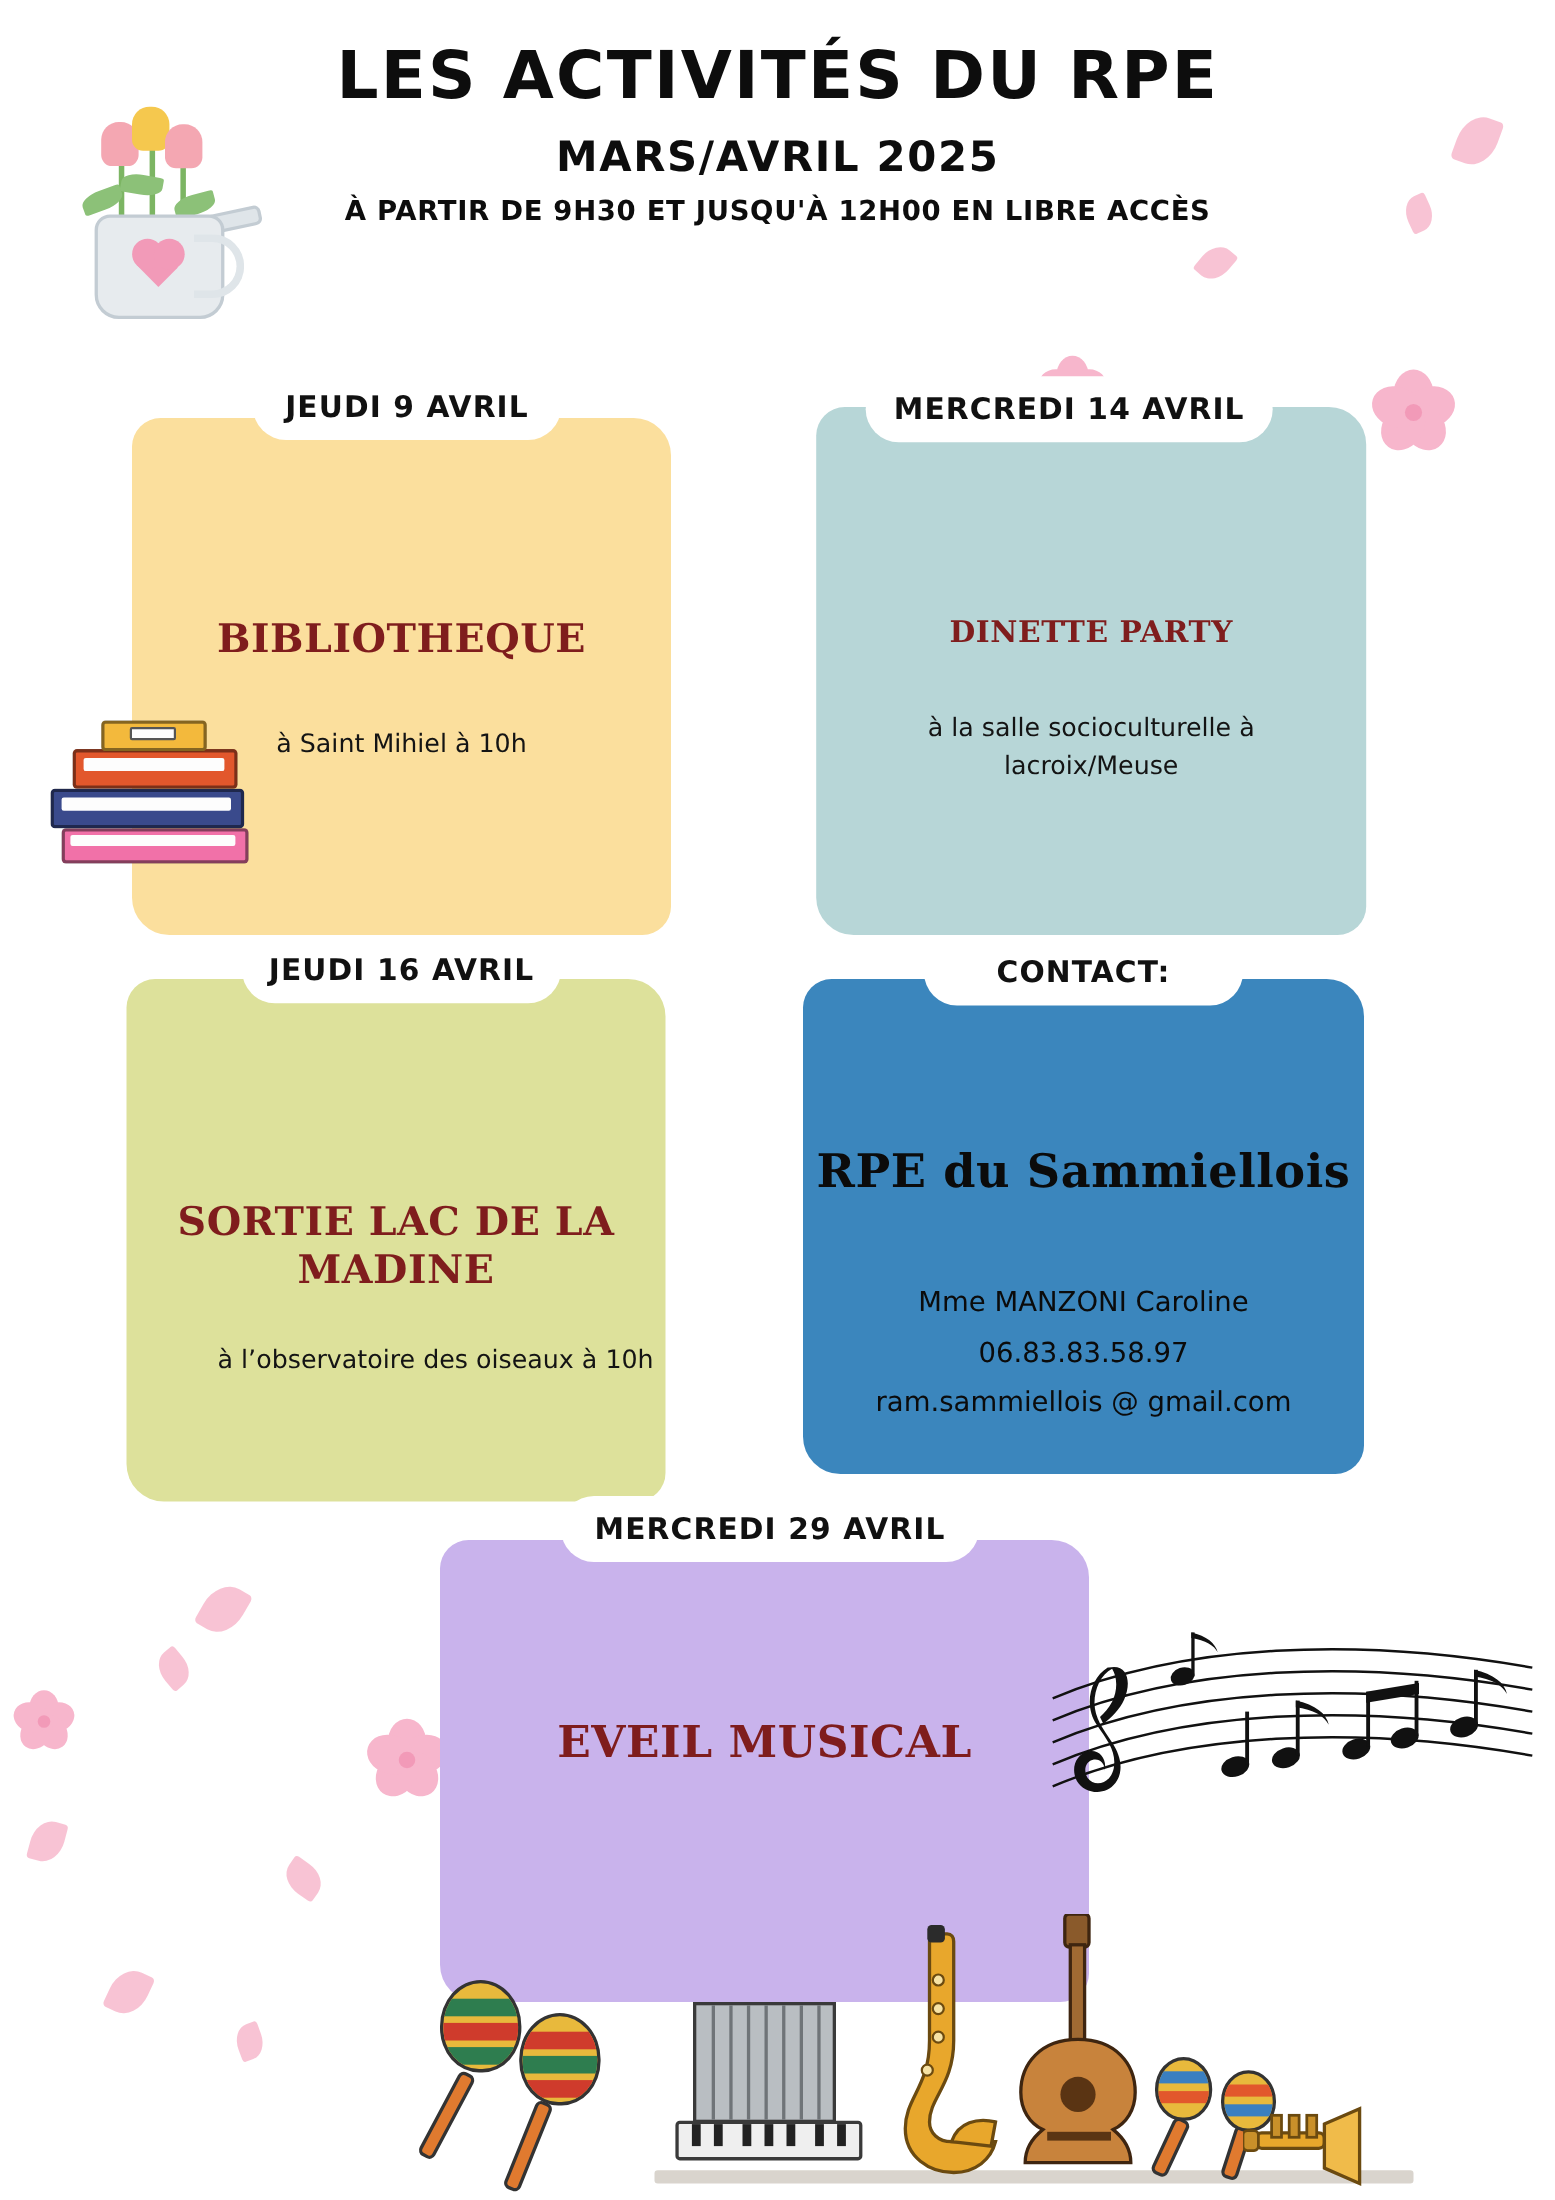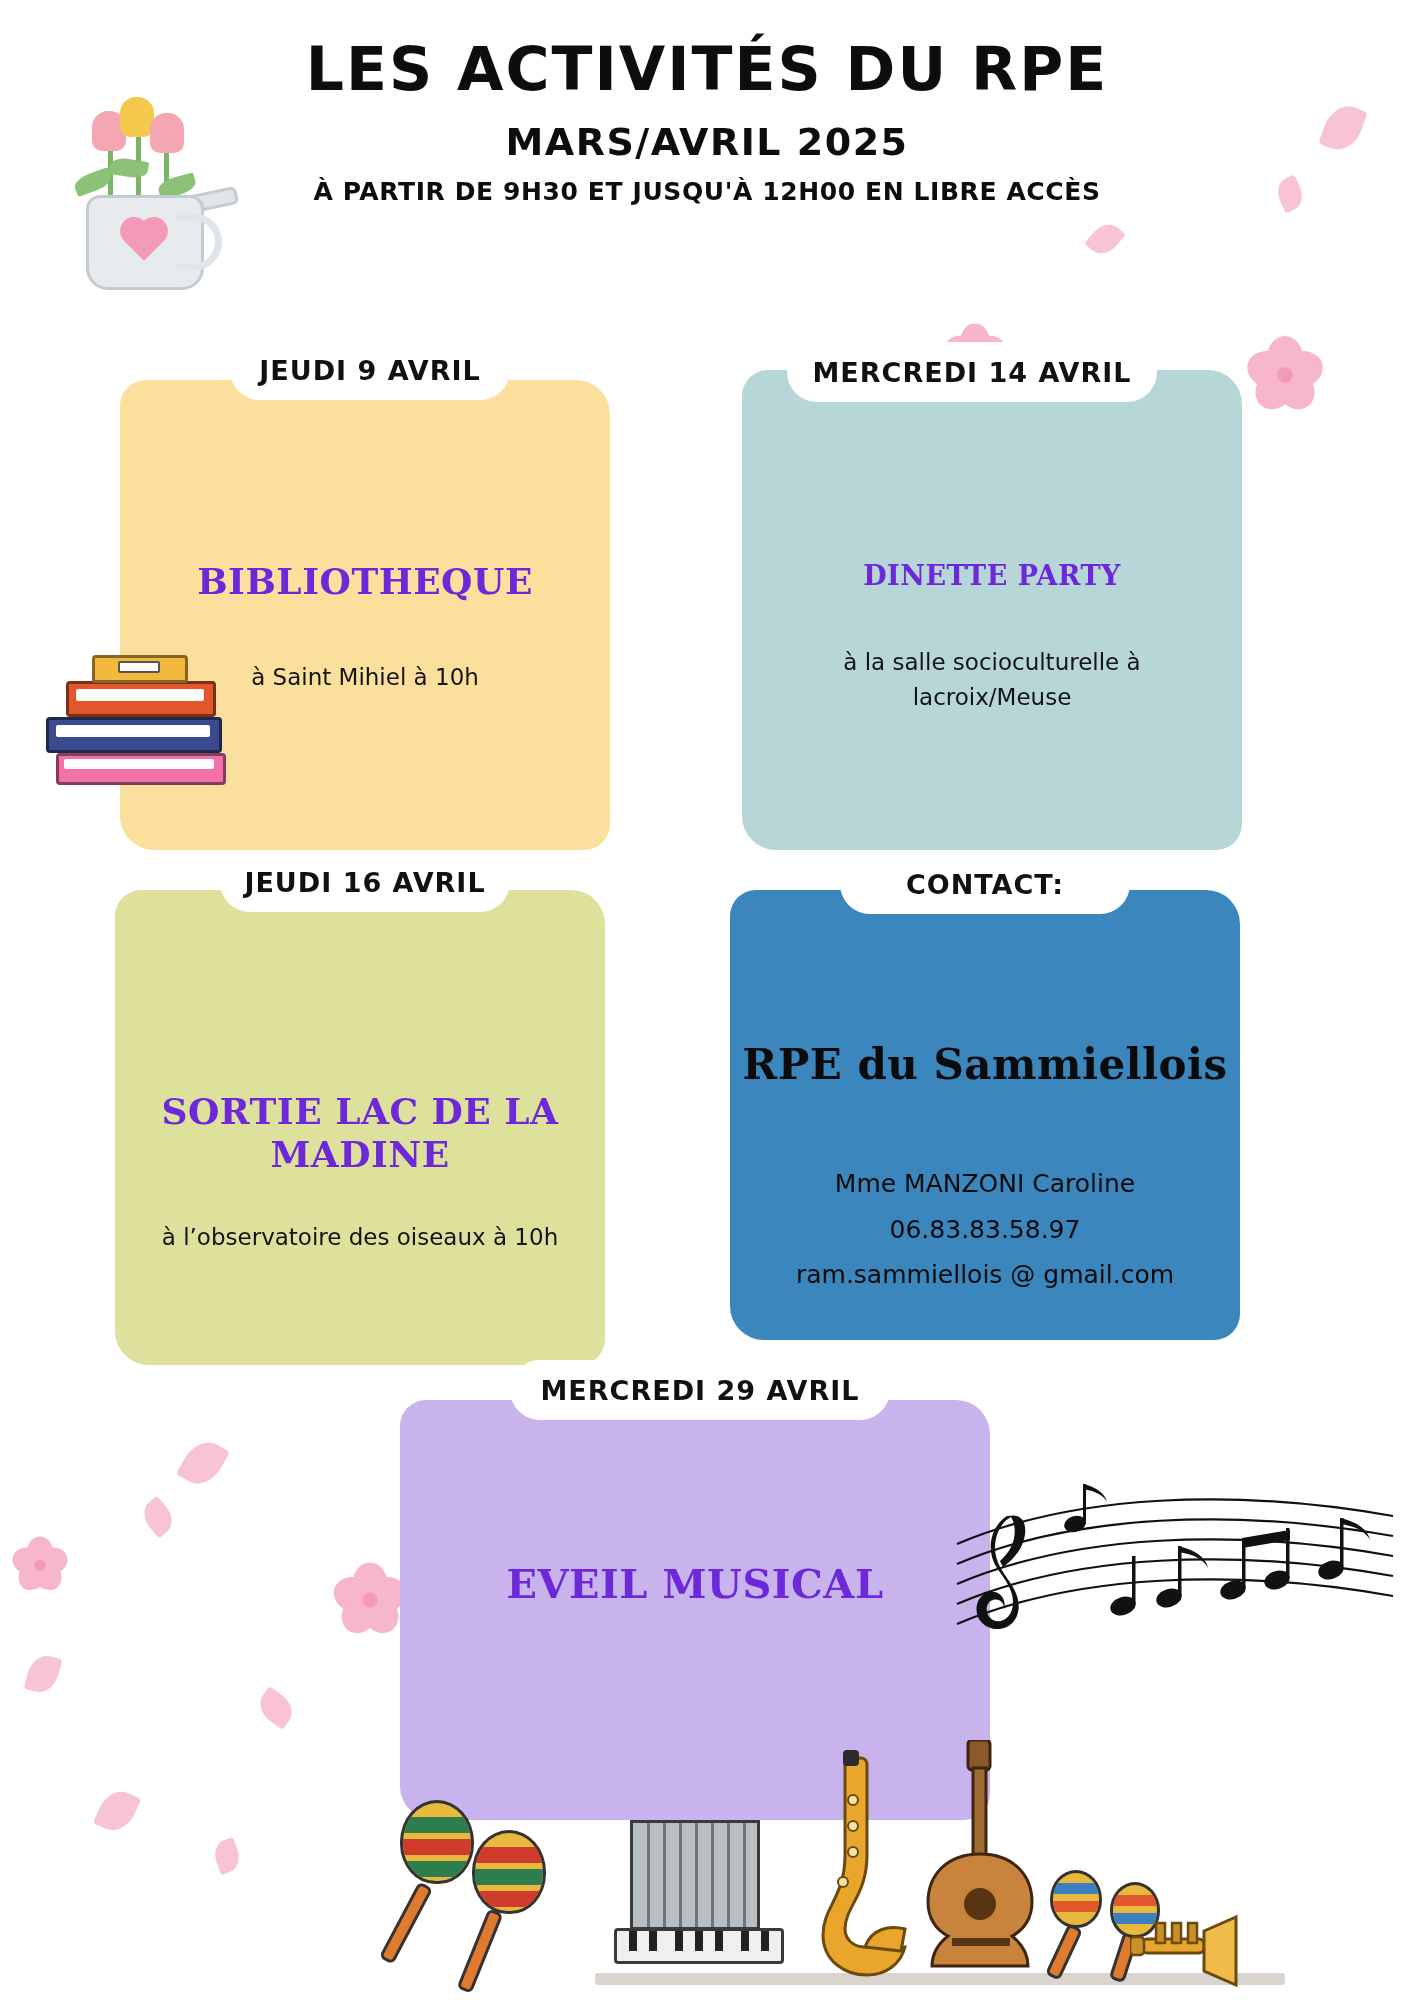--- a/index.html
+++ b/index.html
@@ -112,21 +112,21 @@
     white-space: nowrap;
   }
   .card-title {
     position: absolute;
     width: 100%;
     text-align: center;
     font-family: "DejaVu Serif", serif;
     font-weight: 700;
     font-size: 36px;
     letter-spacing: 0.5px;
-    color: #6d28d9;
+    color: #7f1d1d;
     line-height: 1.2;
   }
   .card-sub {
     position: absolute;
     width: 100%;
     text-align: center;
     font-family: "DejaVu Sans", sans-serif;
     font-weight: 400;
     font-size: 23px;
     color: #141414;
@@ -150,21 +150,21 @@
   #card-dinette .card-badge { left: 45px; top: -28px; width: 370px; }
   #card-dinette .card-title { top: 190px; font-size: 27px; }
   #card-dinette .card-sub   { top: 275px; }
 
   #card-madine {
     left: 115px; top: 890px; width: 490px; height: 475px;
     background: #dde19b;
   }
   #card-madine .card-badge { left: 105px; top: -38px; width: 290px; }
   #card-madine .card-title { top: 200px; }
-  #card-madine .card-sub   { top: 330px; }
+  #card-madine .card-sub   { top: 330px; margin-left: 36px; }
 
   #card-contact {
     left: 730px; top: 890px; width: 510px; height: 450px;
     background: #3b86bd;
   }
   #card-contact .card-badge { left: 110px; top: -36px; width: 290px; }
   #card-contact .card-title { top: 150px; font-size: 42px; color: #0b0b0b; }
   #card-contact .card-sub   { top: 275px; font-size: 25px; color: #0b0b0b; }
 
   #card-eveil {

